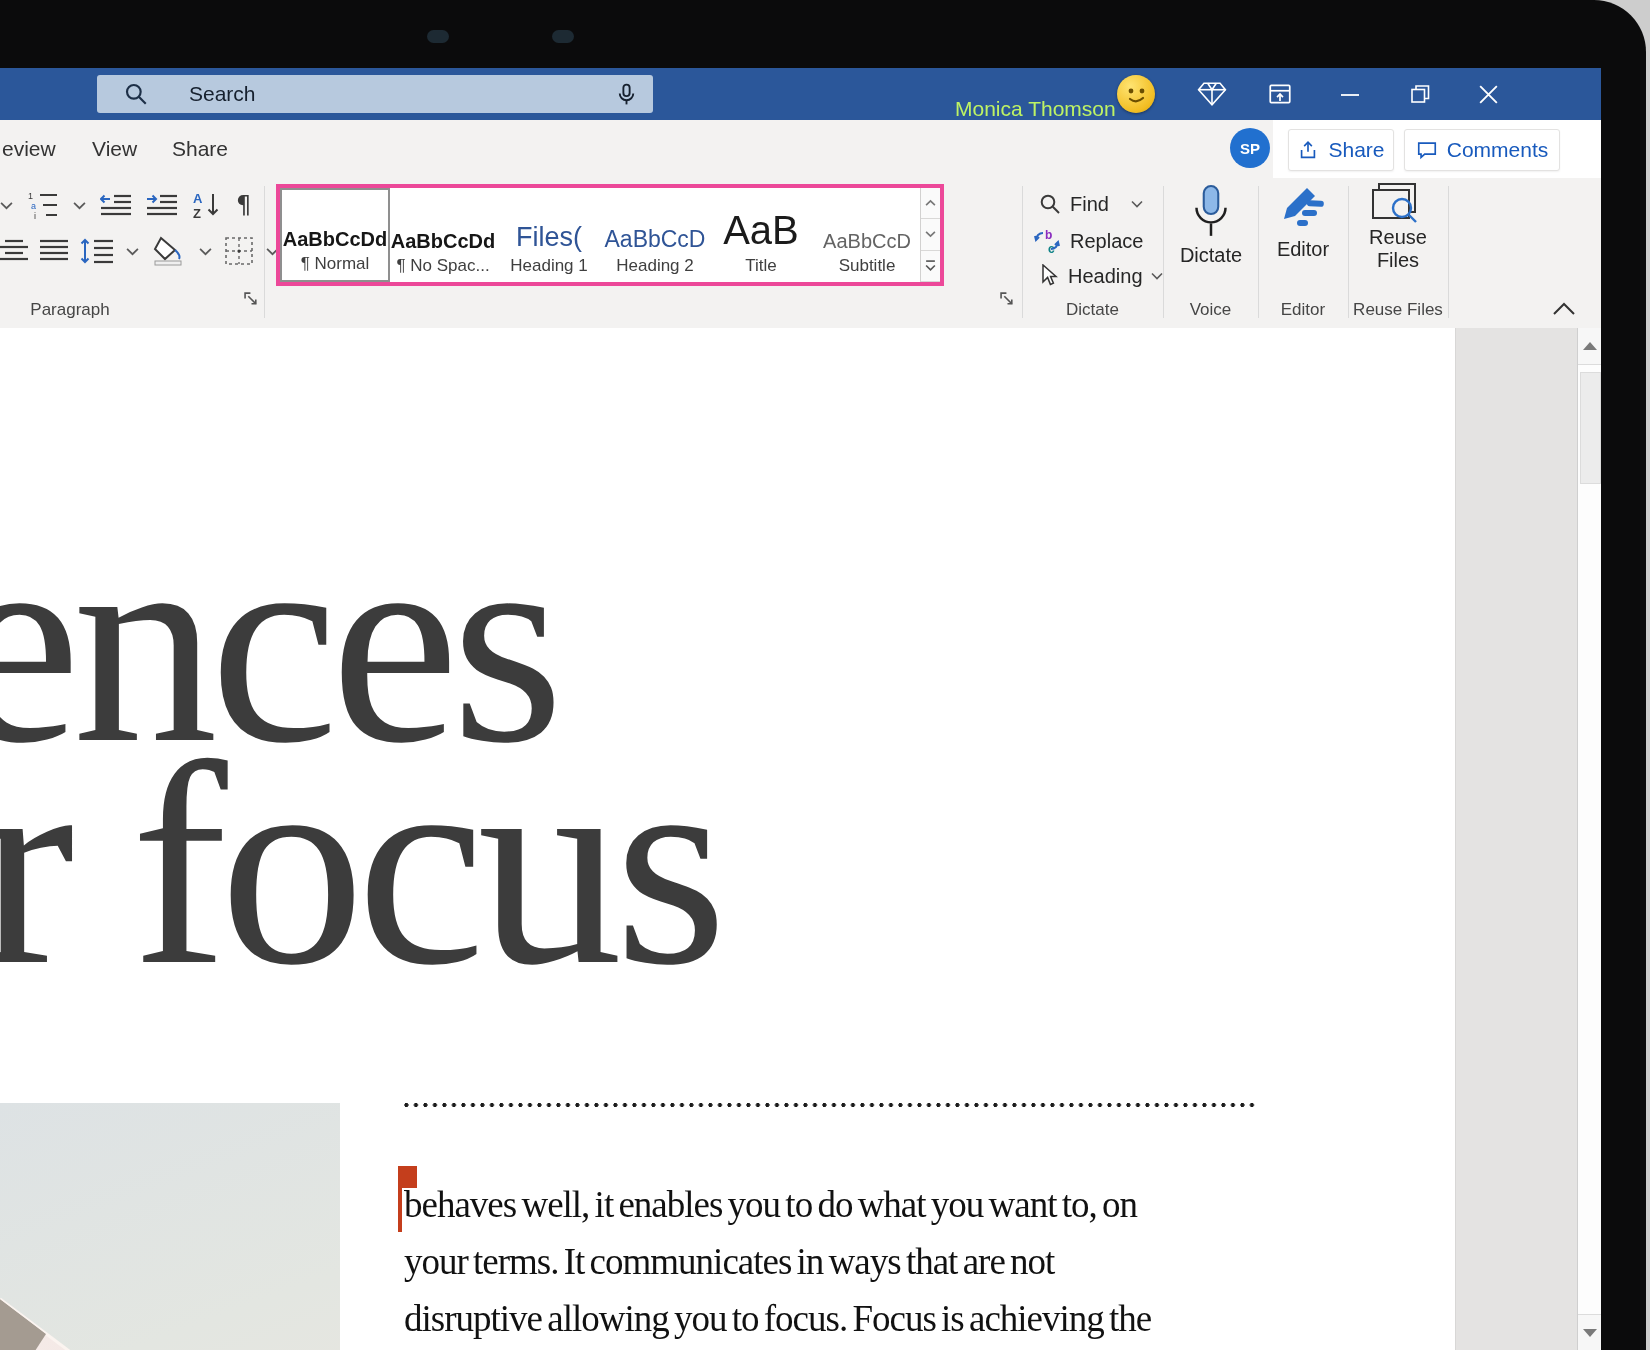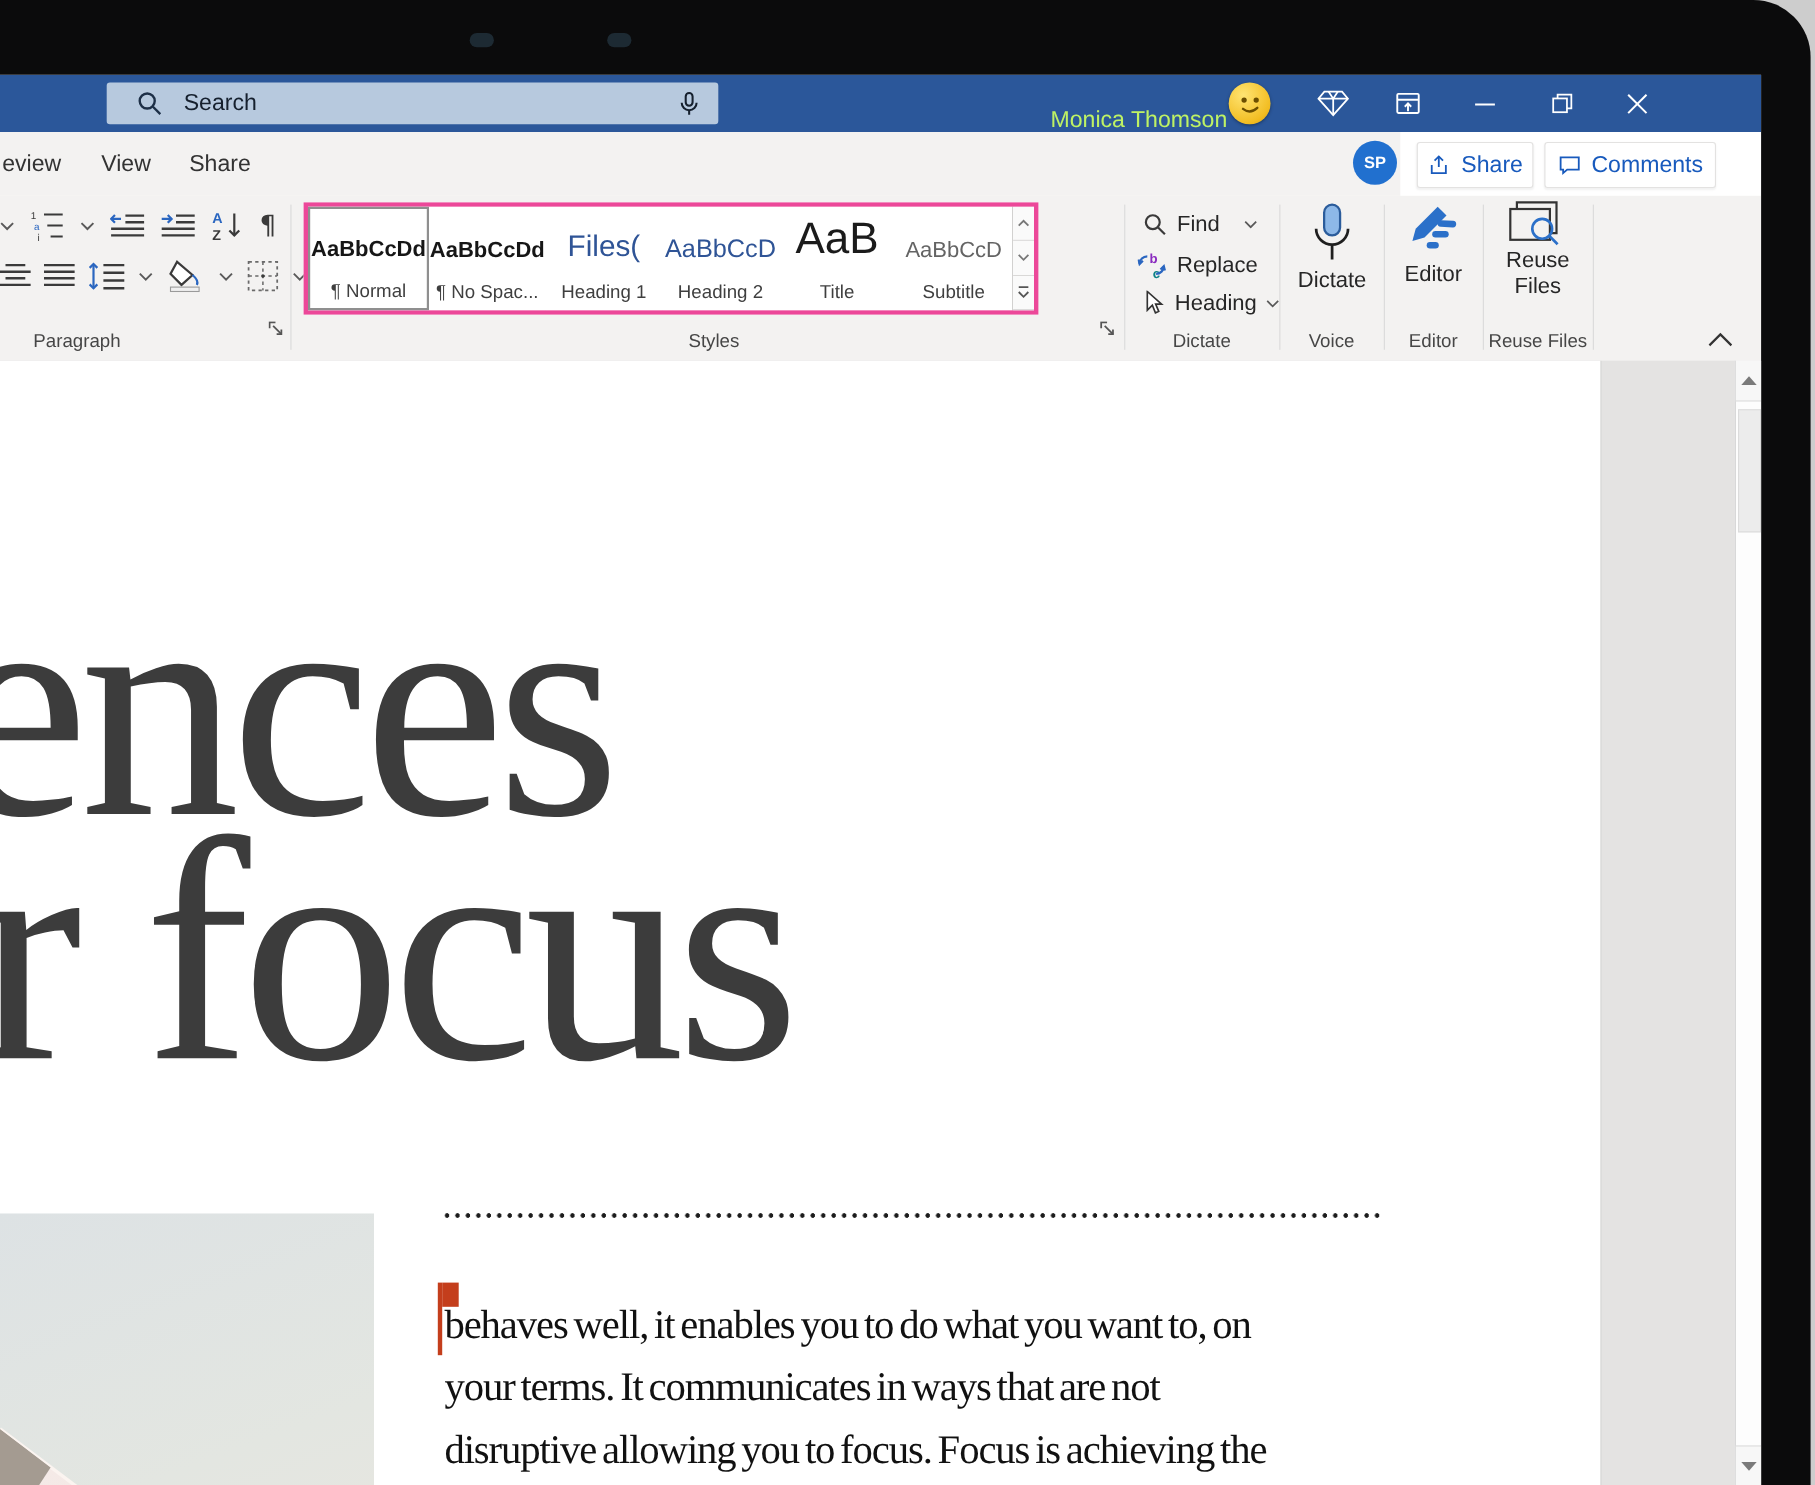--- a/index.html
+++ b/index.html
@@ -7,21 +7,21 @@
   .abs{position:absolute}
   .photo{position:relative;width:1650px;height:1350px;background:#cdcdcd;overflow:hidden}
   .bezel{position:absolute;left:0;top:0;width:1646px;height:1350px;background:#0b0b0c;border-top-right-radius:52px}
   .cam-dot{position:absolute;width:22px;height:13px;border-radius:7px;background:#1d2a33}
   .screen{position:absolute;left:0;top:68px;width:1601px;height:1282px;background:#ffffff;overflow:hidden}
 
   
   .titlebar{position:absolute;left:0;top:0;width:1601px;height:52px;background:#2b579a}
   .searchbox{position:absolute;left:97px;top:7px;width:556px;height:38px;background:#b7c9de;border-radius:3px;display:flex;align-items:center}
   .searchbox .s-icon{margin-left:26px;display:flex}
-  .searchbox .s-text{margin-left:18px;font-size:21px;color:#16202e}
+  .searchbox .s-text{margin-left:40px;font-size:21px;color:#16202e}
   .searchbox .s-mic{position:absolute;right:14px;top:7px;display:flex}
   .tb-user{position:absolute;top:29px;left:955px;color:#bef264;font-size:21px;white-space:nowrap}
   .avatar{position:absolute;left:1117px;top:7px;width:38px;height:38px;border-radius:50%;background:radial-gradient(circle at 35% 30%,#ffe472,#f2bd22 70%,#d79c08);box-shadow:0 1px 3px rgba(0,0,0,.4)}
   .tb-btn{position:absolute;top:0;height:52px;display:flex;align-items:center;justify-content:center}
 
   
   .tabsrow{position:absolute;left:0;top:52px;width:1273px;height:58px;background:#f3f2f1}
   .tab{position:absolute;top:0;height:58px;display:flex;align-items:center;font-size:21px;color:#333}
   .presence{position:absolute;left:1230px;top:8px;width:40px;height:40px;border-radius:50%;background:#2170cf;color:#fff;font-size:15px;font-weight:bold;display:flex;align-items:center;justify-content:center}
   .pill-btn{position:absolute;top:9px;height:40px;background:#fff;border:1px solid #e3e2e1;border-radius:3px;display:flex;align-items:center;justify-content:center;gap:9px;color:#185abd;font-size:21px;box-shadow:0 1px 2px rgba(0,0,0,.06)}
@@ -32,21 +32,21 @@
   .grp-label{position:absolute;top:122px;font-size:17px;color:#464646;text-align:center}
   .launcher{position:absolute;width:16px;height:16px}
   .ico{display:inline-flex;align-items:center;justify-content:center}
   .pilcrow-big{font-size:24px;color:#3a3a3a;font-family:"DejaVu Sans",sans-serif}
 
   
   .gallery{position:absolute;left:276px;top:6px;width:660px;height:94px;background:#fff;border:4px solid #ec4899;display:flex}
   .sty-item{width:106px;height:100%;display:flex;flex-direction:column;justify-content:flex-end;padding-bottom:6px;box-sizing:border-box;background:#fff}
   .sty-item.sel{border:2px solid #8f8f8f;width:110px}
   .sty-prev{height:52px;display:flex;align-items:flex-end;justify-content:center;white-space:nowrap;overflow:hidden}
-  .sty-label{font-size:17px;color:#3f3f3f;text-align:center;margin-top:16px;white-space:nowrap;overflow:hidden}
+  .sty-label{font-size:17px;color:#3f3f3f;text-align:center;margin-top:3px;white-space:nowrap;overflow:hidden}
   .p-body{font-size:20px;color:#161616;font-weight:600}
   .p-h1{font-size:27px;color:#2f5496}
   .p-h2{font-size:23px;color:#2f5496}
   .p-title{font-size:40px;color:#1b1b1b;font-weight:300}
   .p-sub{font-size:20px;color:#646464}
   .g-scroll{position:absolute;right:0;top:0;width:19px;height:100%;border-left:1px solid #d2d1d0;display:flex;flex-direction:column}
   .g-sbtn{flex:1;display:flex;align-items:center;justify-content:center;border-bottom:1px solid #d9d8d7;background:#fafafa}
 
   
   .edit-row{position:absolute;display:flex;align-items:center;gap:8px;font-size:20px;color:#262626}
@@ -350,21 +350,20 @@
               </svg>
             </div>
           <div class="g-sbtn">
               <svg width="11" height="12" viewBox="0 0 10 11" fill="none" stroke="#555" stroke-width="1.5">
                 <line x1="1" y1="1" x2="9" y2="1"></line>
                 <path d="M1 5l4 4 4-4"></path>
               </svg>
             </div>
         </div>
       </div>
-      <div class="grp-label" style="left:276px;width:746px">Styles</div>
       <span class="launcher" style="left:1000px;top:114px">
         <svg width="15" height="15" viewBox="0 0 14 14" fill="none" stroke="#555" stroke-width="1.5">
             <path d="M1 6V1h5"></path>
             <path d="M4 4l7 7"></path>
             <path d="M11 7v4H7"></path>
           </svg>
       </span>
 
       <div class="vsep" style="left:1022px"></div>
 

